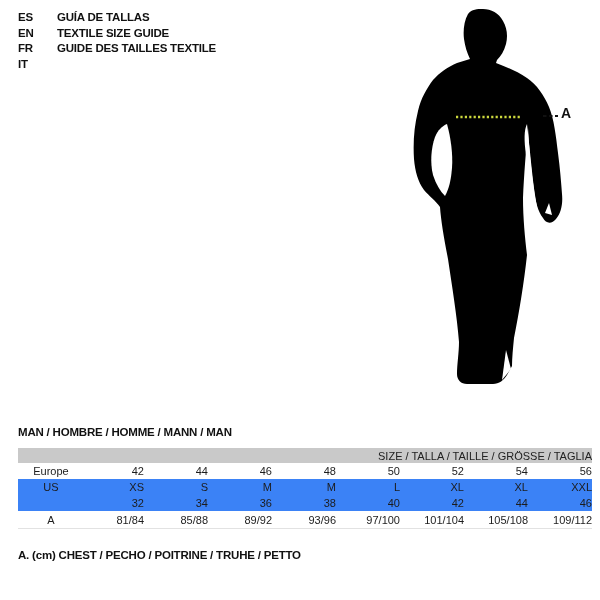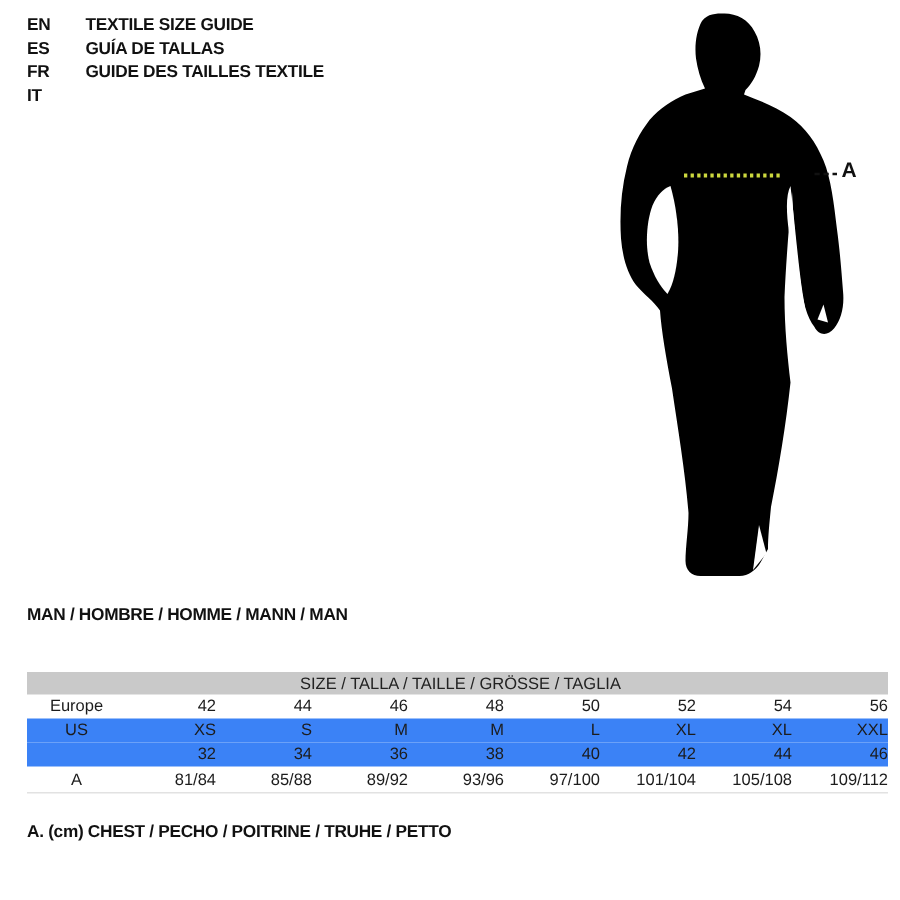--- a/index.html
+++ b/index.html
@@ -10,48 +10,48 @@
   
   .lang-list{position:absolute;left:18px;top:11px;}
   .lang-row{display:flex;height:15.5px;font-size:11.5px;font-weight:bold;letter-spacing:-0.2px;}
   .lang-code{width:39px;flex:0 0 39px;}
   
   .categories{position:absolute;left:18px;top:104px;font-size:11.5px;font-weight:bold;line-height:18px;letter-spacing:-0.2px;}
   
   .figure-svg{position:absolute;left:405px;top:4px;width:165px;height:392px;}
   .a-label{position:absolute;left:561px;top:106px;font-size:14px;font-weight:600;line-height:14px;}
   
-  .section-title{position:absolute;left:18px;top:404px;font-size:11.5px;font-weight:bold;letter-spacing:-0.2px;}
+  .section-title{position:absolute;left:18px;top:426px;font-size:11.5px;font-weight:bold;letter-spacing:-0.2px;}
   
   .size-table{
     position:absolute;left:18px;top:448px;width:574px;
     border-collapse:collapse;table-layout:fixed;font-size:11px;color:#1c1c1c;
     border-bottom:1px solid #e2e2e2;
   }
   .size-table td{padding:0;height:16px;text-align:right;vertical-align:middle;}
   .size-table td.lbl{text-align:center;padding-left:4px;}
-  .size-table tr.t-head td{background:#c9c9c9;text-align:center;padding-left:4px;height:15px;color:#222;}
+  .size-table tr.t-head td{background:#c9c9c9;text-align:right;padding-left:4px;height:15px;color:#222;}
   .size-table tr.alt td{background:#3b82f6;}
   .size-table tr.t-a td{height:17px;}
   
   .footnote{position:absolute;left:18px;top:549px;font-size:11.5px;font-weight:bold;letter-spacing:-0.2px;}
 </style>
 </head>
 <body>
 
 <div class="canvas">
 
   <div class="lang-list">
     <div class="lang-row">
+      <span class="lang-code">ES</span>
+      <span class="lang-label">GUÍA DE TALLAS</span>
+    </div>
+    <div class="lang-row">
       <span class="lang-code">EN</span>
       <span class="lang-label">TEXTILE SIZE GUIDE</span>
-    </div>
-    <div class="lang-row">
-      <span class="lang-code">ES</span>
-      <span class="lang-label">GUÍA DE TALLAS</span>
     </div>
     <div class="lang-row">
       <span class="lang-code">FR</span>
       <span class="lang-label">GUIDE DES TAILLES TEXTILE</span>
     </div>
     <div class="lang-row">
       <span class="lang-code">IT</span>
     </div>
   </div>
 

